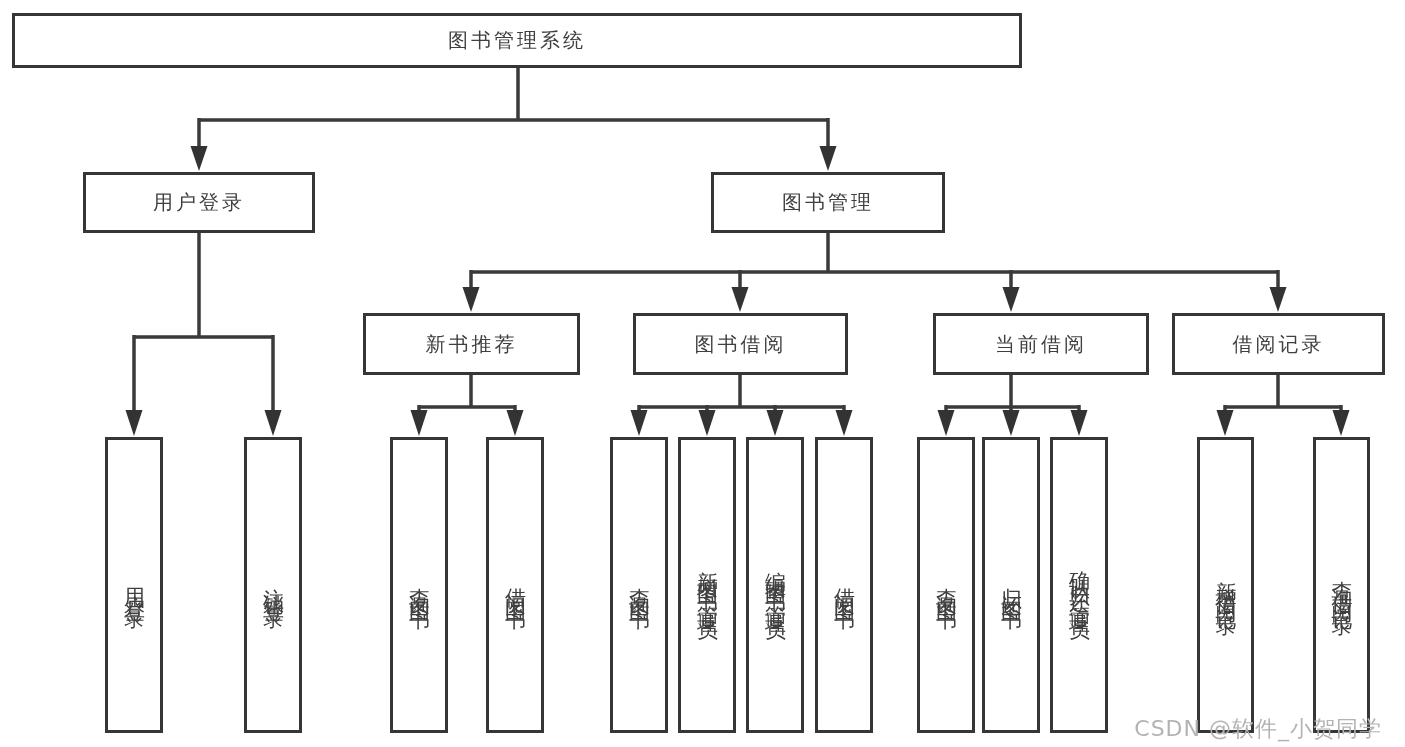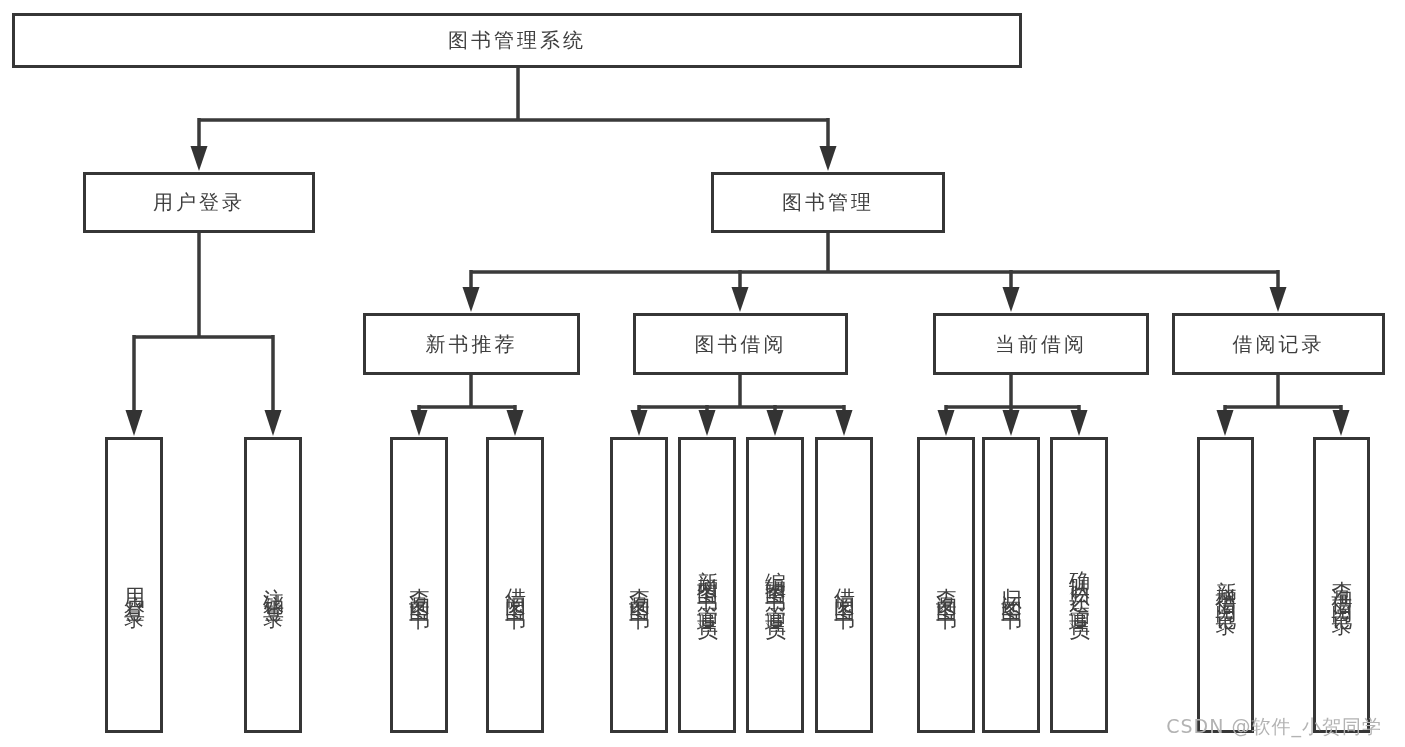--- a/index.html
+++ b/index.html
@@ -46,21 +46,21 @@
     letter-spacing: 7px;
     line-height: 1.1;
     width: 58px;
     top: 437px;
     height: 296px;
   }
   .watermark {
     position: absolute;
     right: 12px;
     top: 714px;
-    font-size: 19px;
+    font-size: 22px;
     letter-spacing: 1px;
     color: #b3b3b3;
     z-index: 5;
     white-space: nowrap;
   }
 </style>
 </head>
 <body>
 
 <div class="canvas">

